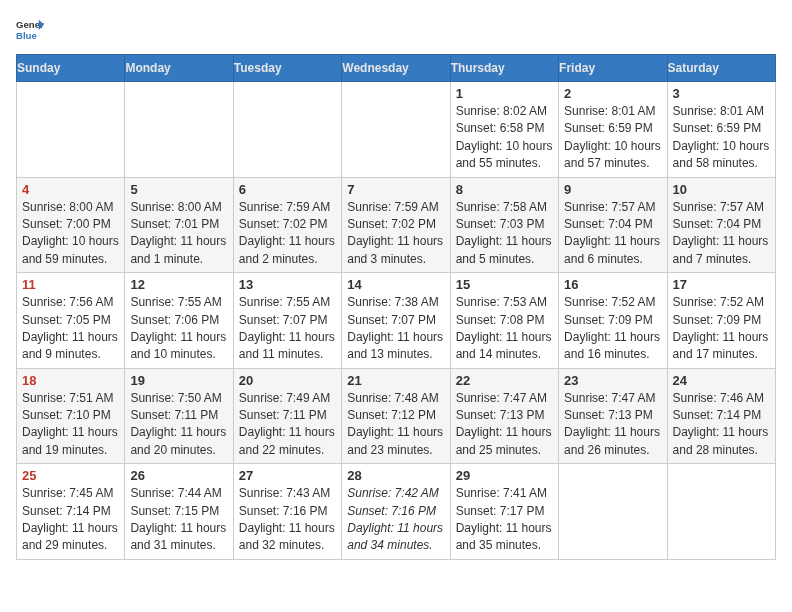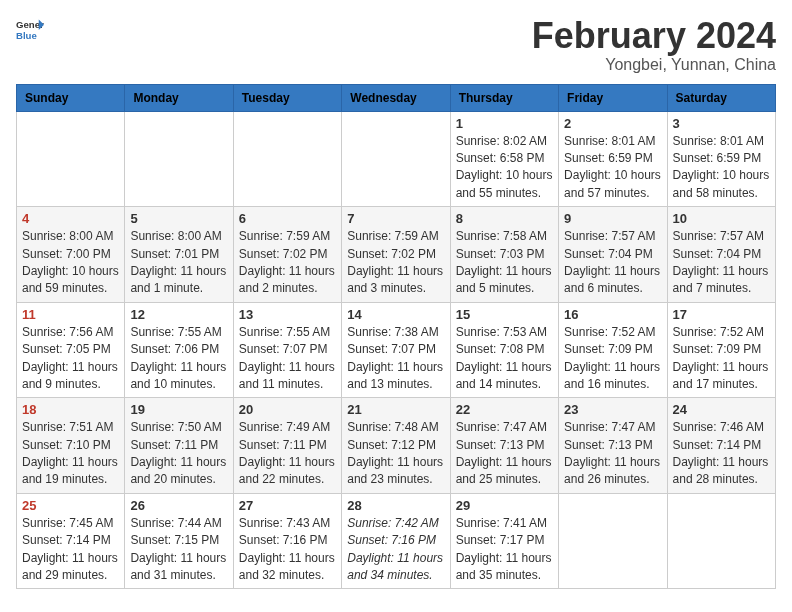--- a/index.html
+++ b/index.html
@@ -38,24 +38,24 @@
       font-size: 16px;
       color: #555;
     }
     table {
       width: 100%;
       border-collapse: collapse;
       table-layout: fixed;
     }
     thead tr th {
       background-color: #3579c1;
-      color: #000000;
+      color: #e5e5e5;
       font-size: 12px;
       font-weight: bold;
-      padding: 6px 8px;
+      padding: 6px 0;
       text-align: left;
       border: 1px solid #2a65a8;
     }
     tbody tr td {
       vertical-align: top;
       border: 1px solid #ccc;
       padding: 4px 5px;
       min-height: 80px;
       height: 90px;
       font-size: 10.5px;
@@ -90,24 +90,20 @@
 </head>
 <body>
 
 <div class="header-area">
   <div class="logo">
     <svg class="logo-icon" viewBox="0 0 32 32">
       <text x="0" y="14" font-size="11" font-weight="bold" fill="#333">General</text>
       <text x="0" y="26" font-size="11" font-weight="bold" fill="#3579c1">Blue</text>
       <polygon points="26,4 32,10 26,16" fill="#3579c1"></polygon>
     </svg>
-  </div>
-  <div class="title-area">
-    <div class="calendar-title">February 2024</div>
-    <div class="calendar-subtitle">Yongbei, Yunnan, China</div>
   </div>
 </div>
 
 <table>
   <thead>
     <tr>
     <th>Sunday</th>
         <th>Monday</th>
         <th>Tuesday</th>
         <th>Wednesday</th>

